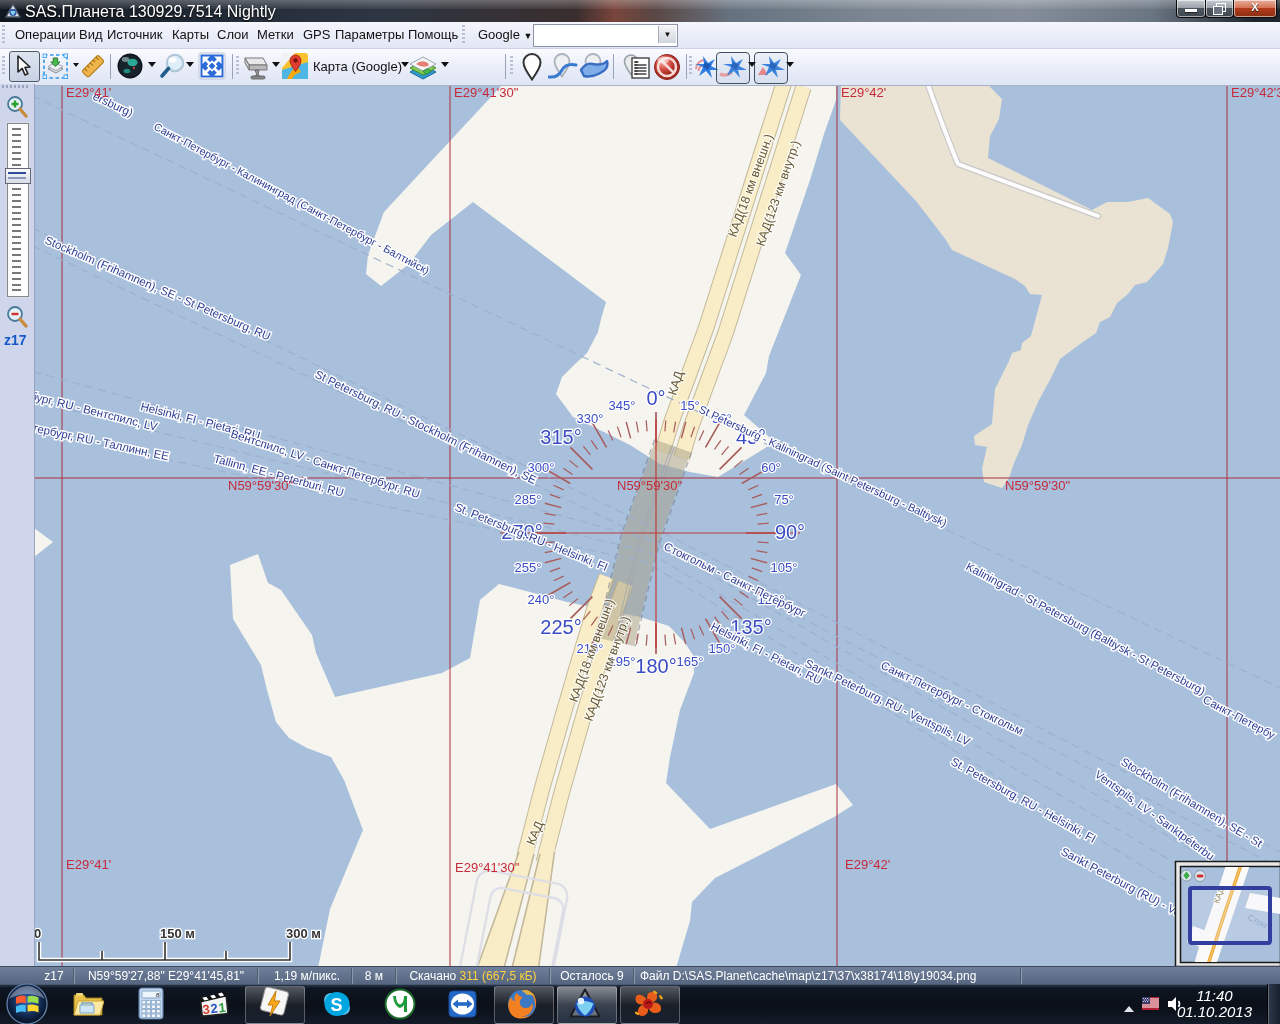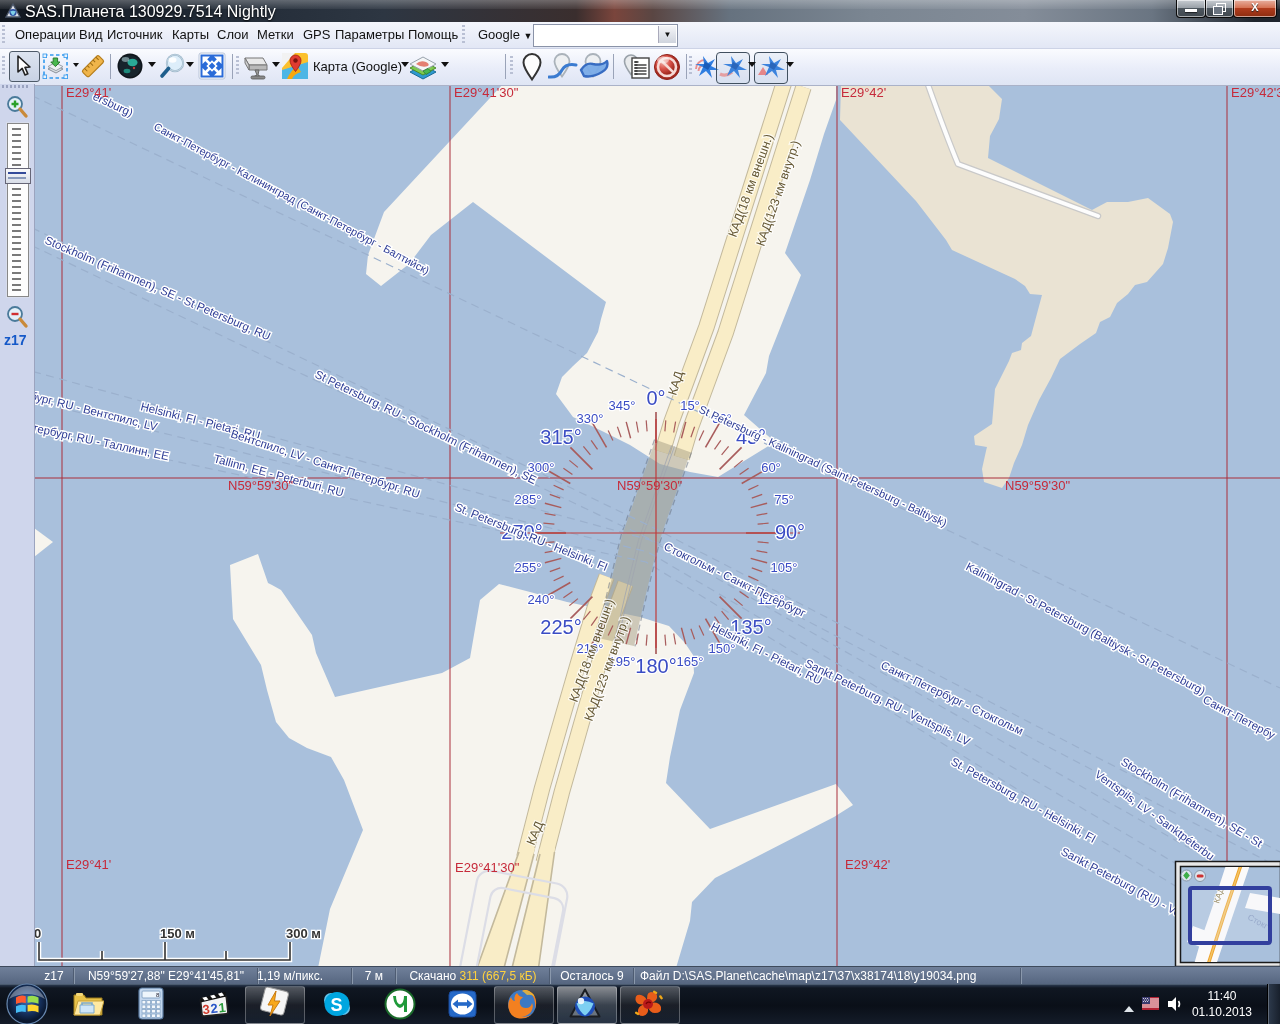--- a/index.html
+++ b/index.html
@@ -37,21 +37,21 @@
     border-top:1px solid #3e4a5c;color:#fff;font-size:12px;}
   .seg{position:absolute;top:0;height:18px;line-height:18px;text-align:center;color:#fff;white-space:nowrap;}
   .segline{position:absolute;top:1px;height:16px;width:2px;
     background:linear-gradient(90deg,#4e5c72 0 1px,#8a98ac 1px 2px);}
   
   #taskbar{left:0;top:984px;width:1280px;height:40px;
     background:linear-gradient(180deg,#30405a 0%,#101722 10%,#0a0f18 55%,#141c29 100%);}
   .tbbtn{position:absolute;top:2px;width:58px;height:36px;border:1px solid rgba(255,255,255,0.28);border-radius:3px;
     background:linear-gradient(180deg,rgba(255,255,255,0.28),rgba(255,255,255,0.07) 50%,rgba(40,60,80,0.15));}
   .tbbtn.active{background:linear-gradient(180deg,rgba(255,255,255,0.5),rgba(200,220,240,0.25) 50%,rgba(120,150,180,0.2));}
-  #clock{position:absolute;right:28px;top:4px;text-align:center;color:#fff;font-size:12px;line-height:16px;}
+  #clock{position:absolute;right:28px;top:4px;text-align:center;color:#fff;font-size:15px;line-height:16px;font-style:italic;}
   #showdesk{position:absolute;right:0;top:0;width:12px;height:40px;border-left:1px solid #000;
     background:linear-gradient(90deg,#2e3b4d,#18202c);box-shadow:inset 1px 0 0 rgba(255,255,255,0.25);}
   
   #leftpanel{left:0;top:84px;width:34px;height:882px;background:#cfd6ec;border-right:1px solid #9ba4bf;}
 </style>
 </head>
 <body>
 <div id="screen">
   <svg id="map" class="abs" style="left:0;top:0" width="1280" height="1024" viewBox="0 0 1280 1024">
   <rect x="0" y="84" width="1280" height="882" fill="#a9c0dc"></rect>
@@ -511,23 +511,23 @@
       <path d="M15 14 L21 21" stroke="#c98a3a" stroke-width="3.4" stroke-linecap="round"></path>
     </svg>
     <div class="abs" style="left:4px;top:248px;color:#1559c8;font-weight:bold;font-size:14px">z17</div>
   </div>
 
   <div id="statusbar" class="abs">
     <div class="seg" style="left:36px;width:36px">z17</div>
       <div class="segline" style="left:73px"></div>
     <div class="seg" style="left:76px;width:180px">N59°59'27,88" E29°41'45,81"</div>
       <div class="segline" style="left:257px"></div>
-    <div class="seg" style="left:247px;width:86px">1,19 м/пикс.</div>
+    <div class="seg" style="left:264px;width:86px">1,19 м/пикс.</div>
       <div class="segline" style="left:351px"></div>
-    <div class="seg" style="left:354px;width:40px">7 м</div>
+    <div class="seg" style="left:354px;width:40px">8 м</div>
       <div class="segline" style="left:395px"></div>
     <div class="seg" style="left:398px;width:150px">Скачано <span style="color:#ffd23e">311 (667,5 кБ)</span></div>
       <div class="segline" style="left:549px"></div>
     <div class="seg" style="left:552px;width:80px">Осталось 9</div>
       <div class="segline" style="left:633px"></div>
     <div class="seg" style="left:636px;width:390px;text-align:left;padding-left:4px">Файл D:\SAS.Planet\cache\map\z17\37\x38174\18\y19034.png</div>
       <div class="segline" style="left:1020px"></div>
   </div>
 
   <div id="taskbar" class="abs">

